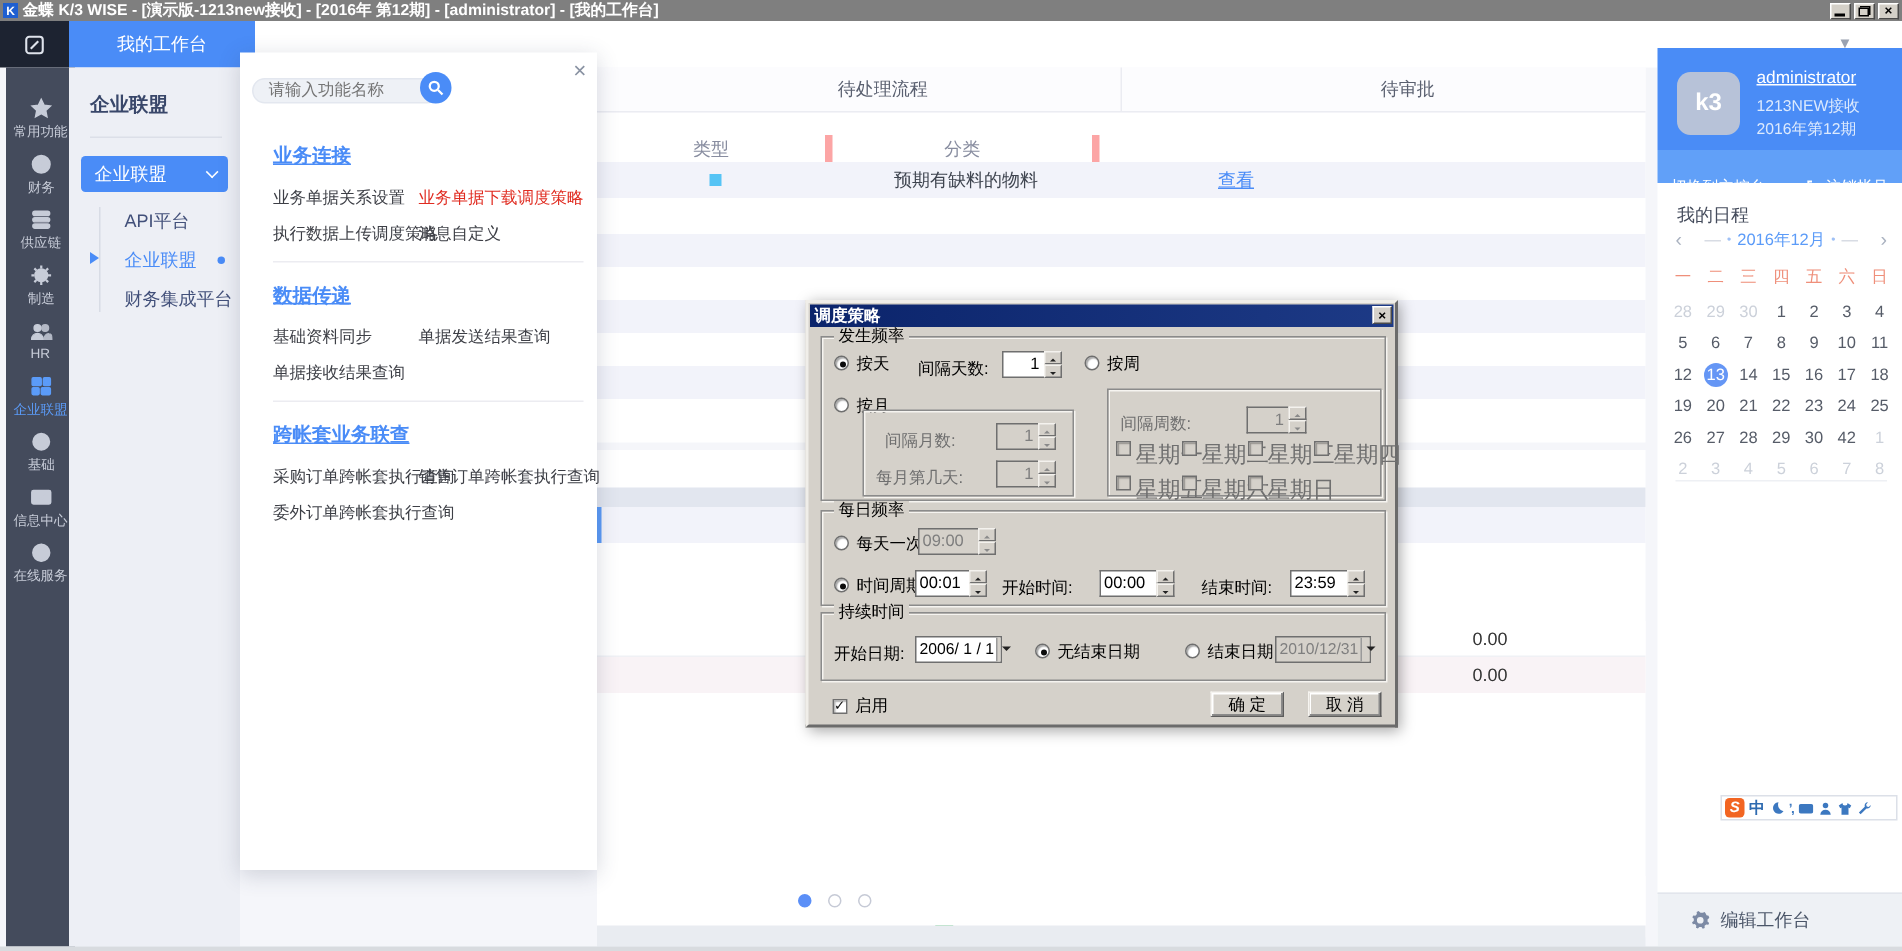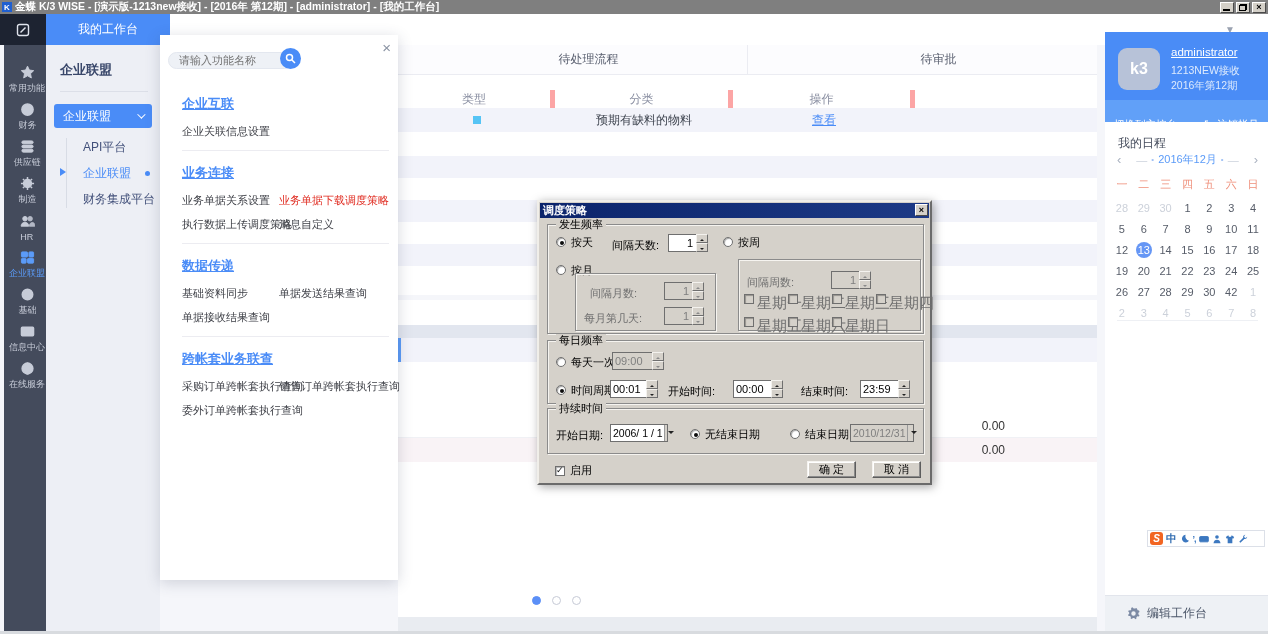--- a/index.html
+++ b/index.html
@@ -291,21 +291,20 @@
 
   <div class="content">
     <div class="widget1">
       <div class="widget-tabs">
         <div class="wtab">待处理流程</div>
         <div class="wtab">待审批</div>
       </div>
       <div class="tbl-header">
         <div class="th c1">类型</div>
         <div class="th c2">分类</div>
-        <div class="th c3">操作</div>
       </div>
       <div class="trow1">
         <div class="tc c1">
             <span class="type-square"></span>
           </div>
         <div class="tc c2">预期有缺料的物料</div>
         <div class="tc c3">
             <span class="view-link">查看</span>
           </div>
       </div>
@@ -341,27 +340,20 @@
     <div class="search-wrap">
       <input class="search-input" readonly="" placeholder="请输入功能名称" style="">
       <div class="search-btn">
         <svg width="11" height="11" viewBox="0 0 11 11" fill="none" stroke="#fff" stroke-width="1.5">
             <circle cx="4.5" cy="4.5" r="3"></circle>
             <path d="M7 7l3 3"></path>
           </svg>
       </div>
     </div>
     <div class="fly-sections">
-      <div class="fs">
-        <div class="fs-title">企业互联</div>
-        <div class="fs-grid">
-
-        <div class="fs-item">企业关联信息设置</div>
-          </div>
-      </div>
       <div class="fs">
         <div class="fs-title">业务连接</div>
         <div class="fs-grid">
 
         <div class="fs-item">业务单据关系设置</div>
             <div class="fs-item red">业务单据下载调度策略</div>
             <div class="fs-item">执行数据上传调度策略</div>
             <div class="fs-item">消息自定义</div>
           </div>
       </div>

